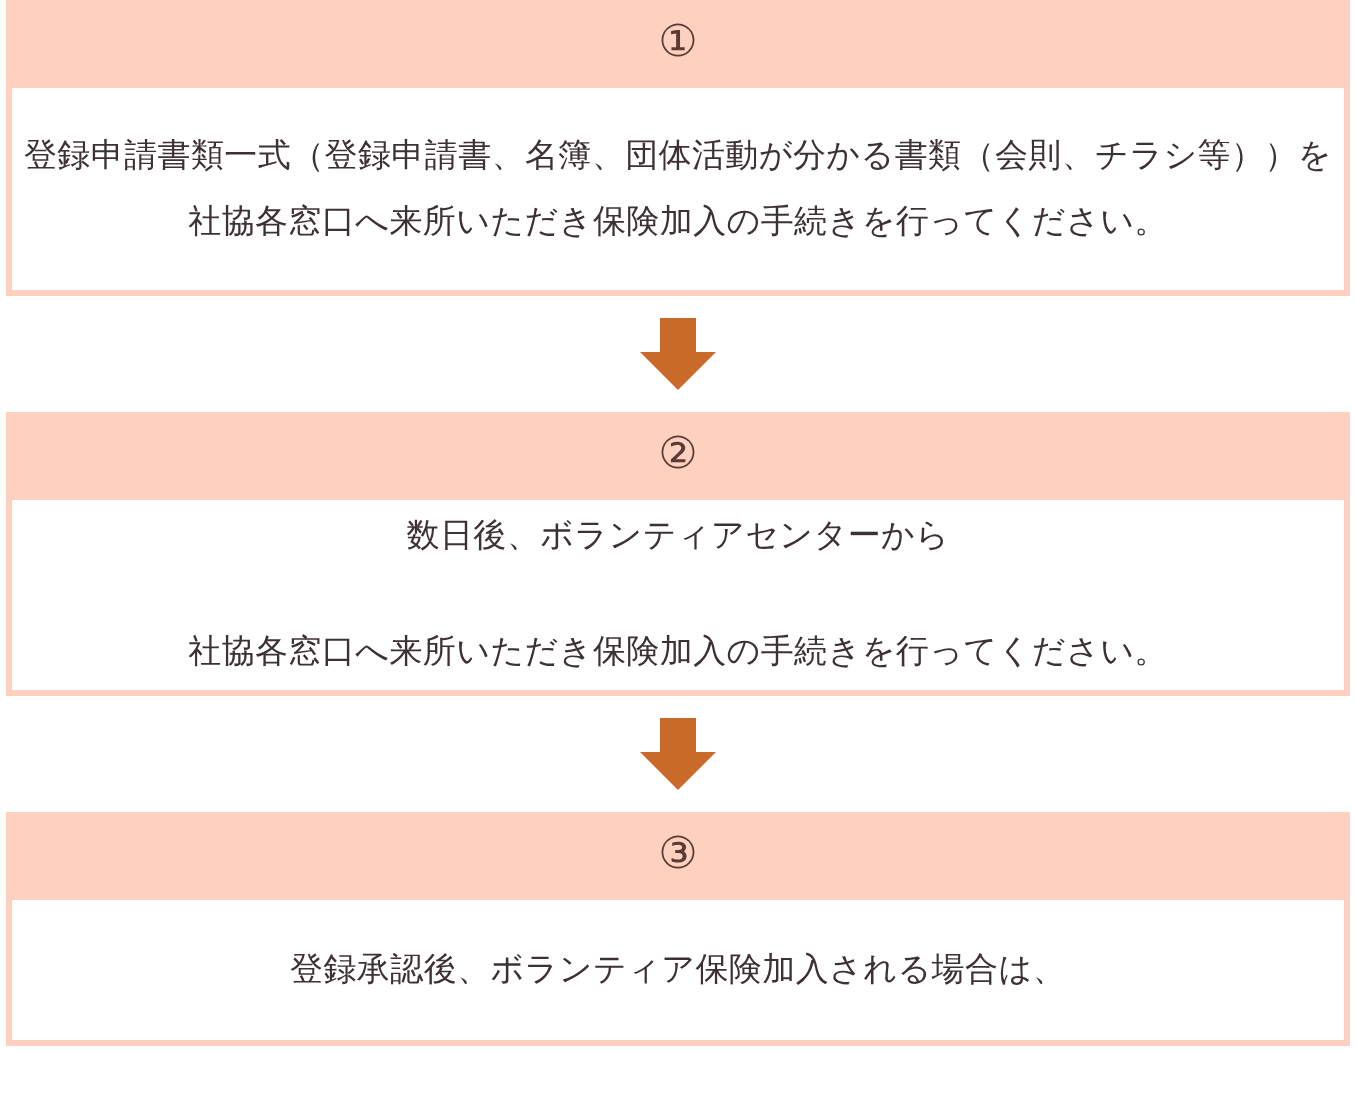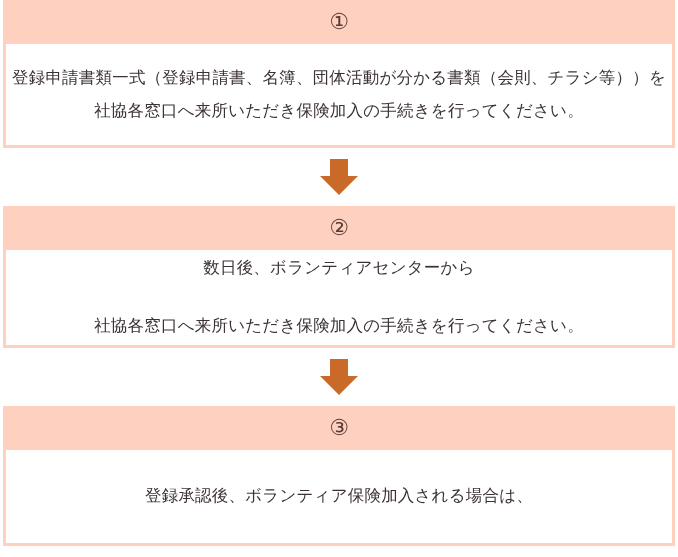--- a/index.html
+++ b/index.html
@@ -69,21 +69,21 @@
     font-size: 16.5px;
     line-height: 33px;
     white-space: nowrap;
     font-family: Liberation Mono, monospace;
     letter-spacing: 0.2px;
   }
 
   
   .step-1 .step-body { height: 104px; }
   .step-2 .step-body { height: 98px; gap: 25px; }
-  .step-3 .step-body { height: 96px; align-items: center; }
+  .step-3 .step-body { height: 73px; align-items: center; }
 
   .step-1 { margin-top: 0px; }
 
   
   .connector {
     height: 58px;
     display: flex;
     align-items: center;
     justify-content: center;
   }

